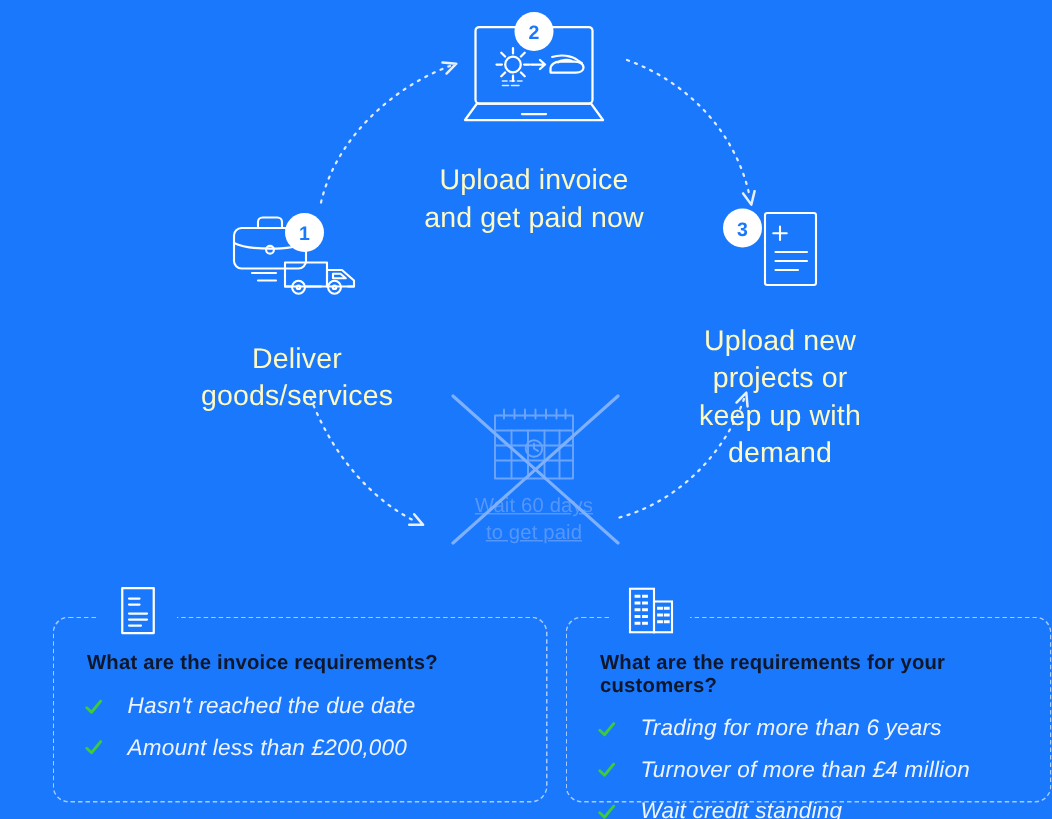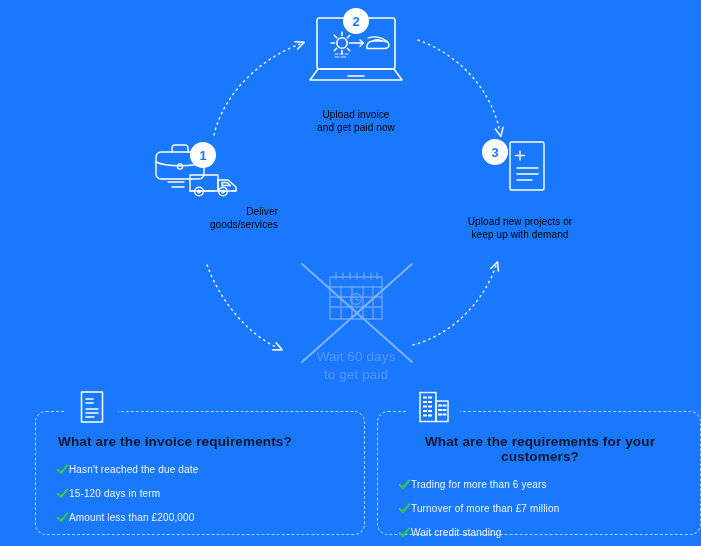--- a/index.html
+++ b/index.html
@@ -39,24 +39,24 @@
     text-align: center;
     color: #ffffff;
   }
   .step-art {
     position: relative;
     display: flex;
     align-items: flex-start;
     justify-content: center;
   }
   .step-label {
-    font-size: 10px;
+    font-size: 19px;
     line-height: 1.32;
     letter-spacing: .1px;
-    color: #000000;
+    color: #fef9c3;
     white-space: pre-line;
     font-weight: 400;
   }
   .badge {
     position: absolute;
     width: 26px;
     height: 26px;
     border-radius: 50%;
     background: #ffffff;
     color: #1a78fd;
@@ -66,21 +66,21 @@
     align-items: center;
     justify-content: center;
     line-height: 1;
     z-index: 5;
   }
 
   
   #step-1 { left: 118px; top: 138px; width: 160px; }
   #step-1 .step-art { height: 62px; }
   #step-1 .badge { left: 72px; top: 4px; }
-  #step-1 .step-label { margin-top: 5px; text-align: right; }
+  #step-1 .step-label { margin-top: 27px; }
 
   
   #step-2 { left: 276px; top: 8px; width: 160px; }
   #step-2 .step-art { height: 82px; }
   #step-2 .badge { left: 67px; top: 0px; }
   #step-2 .step-label { margin-top: 18px; }
 
   
   #step-3 { left: 440px; top: 135px; width: 160px; }
   #step-3 .step-art { height: 64px; }
@@ -90,45 +90,46 @@
   
   #step-wait {
     position: absolute;
     left: 276px;
     top: 268px;
     width: 160px;
     text-align: center;
   }
   #step-wait .step-art { height: 56px; }
   #step-wait .step-label {
-    margin-top: 24px;
+    margin-top: 4px;
     color: #5596fb;
     font-size: 13.5px;
     line-height: 1.32;
     white-space: pre-line;
+    text-decoration: underline;
   }
   #wait-cross {
     position: absolute;
     left: -20px;
     top: -10px;
     width: 200px;
     height: 110px;
     pointer-events: none;
   }
 
   
   .card {
     position: absolute;
     border: 1px dashed rgba(255,255,255,.62);
     border-radius: 11px;
     box-sizing: border-box;
     padding: 22px 20px 16px 20px;
   }
   #card-invoice   { left: 35px;  top: 411px; width: 330px; height: 124px; }
-  #card-customers { left: 377px; top: 411px; width: 324px; height: 124px; text-align: center; }
+  #card-customers { left: 377px; top: 411px; width: 324px; height: 124px; }
 
   .card-icon {
     position: absolute;
     top: -28px;
     left: 30px;
     width: 40px;
     height: 46px;
     background: #1a78fd;
     display: flex;
     align-items: center;
@@ -139,25 +140,26 @@
     color: #0f172a;
     font-size: 13.5px;
     font-weight: 700;
     letter-spacing: .15px;
     margin: 0 0 14px 2px;
   }
   .card-list { list-style: none; margin: 0; padding: 0; }
   .card-list li {
     display: flex;
     align-items: center;
-    gap: 0;
+    gap: 16px;
     margin-bottom: 11px;
     color: #eef4ff;
-    font-size: 10px;
+    font-size: 15px;
     letter-spacing: .15px;
+    font-style: italic;
   }
   .card-list li:last-child { margin-bottom: 0; }
   .check-icon {
     flex: 0 0 auto;
     width: 13px;
     height: 13px;
     display: block;
   }
   .li-text { display: block; line-height: 1.1; }
 </style>
@@ -301,26 +303,20 @@
         </g>
       </svg>
     </div>
     <h3 class="card-title">What are the invoice requirements?</h3>
     <ul class="card-list">
       <li>
         <svg class="check-icon" viewBox="0 0 14 14">
           <path d="M2,7.4 L5.4,10.6 L12,2.6" stroke="#3ec93e" stroke-width="2.1" fill="none" stroke-linecap="round" stroke-linejoin="round"></path>
         </svg>
         <span class="li-text">Hasn't reached the due date</span>
-      </li>
-      <li>
-        <svg class="check-icon" viewBox="0 0 14 14">
-          <path d="M2,7.4 L5.4,10.6 L12,2.6" stroke="#3ec93e" stroke-width="2.1" fill="none" stroke-linecap="round" stroke-linejoin="round"></path>
-        </svg>
-        <span class="li-text">15-120 days in term</span>
       </li>
       <li>
         <svg class="check-icon" viewBox="0 0 14 14">
           <path d="M2,7.4 L5.4,10.6 L12,2.6" stroke="#3ec93e" stroke-width="2.1" fill="none" stroke-linecap="round" stroke-linejoin="round"></path>
         </svg>
         <span class="li-text">Amount less than £200,000</span>
       </li>
     </ul>
   </div>
 
@@ -348,21 +344,21 @@
       <li>
         <svg class="check-icon" viewBox="0 0 14 14">
           <path d="M2,7.4 L5.4,10.6 L12,2.6" stroke="#3ec93e" stroke-width="2.1" fill="none" stroke-linecap="round" stroke-linejoin="round"></path>
         </svg>
         <span class="li-text">Trading for more than 6 years</span>
       </li>
       <li>
         <svg class="check-icon" viewBox="0 0 14 14">
           <path d="M2,7.4 L5.4,10.6 L12,2.6" stroke="#3ec93e" stroke-width="2.1" fill="none" stroke-linecap="round" stroke-linejoin="round"></path>
         </svg>
-        <span class="li-text">Turnover of more than £7 million</span>
+        <span class="li-text">Turnover of more than £4 million</span>
       </li>
       <li>
         <svg class="check-icon" viewBox="0 0 14 14">
           <path d="M2,7.4 L5.4,10.6 L12,2.6" stroke="#3ec93e" stroke-width="2.1" fill="none" stroke-linecap="round" stroke-linejoin="round"></path>
         </svg>
         <span class="li-text">Wait credit standing</span>
       </li>
     </ul>
   </div>
 

